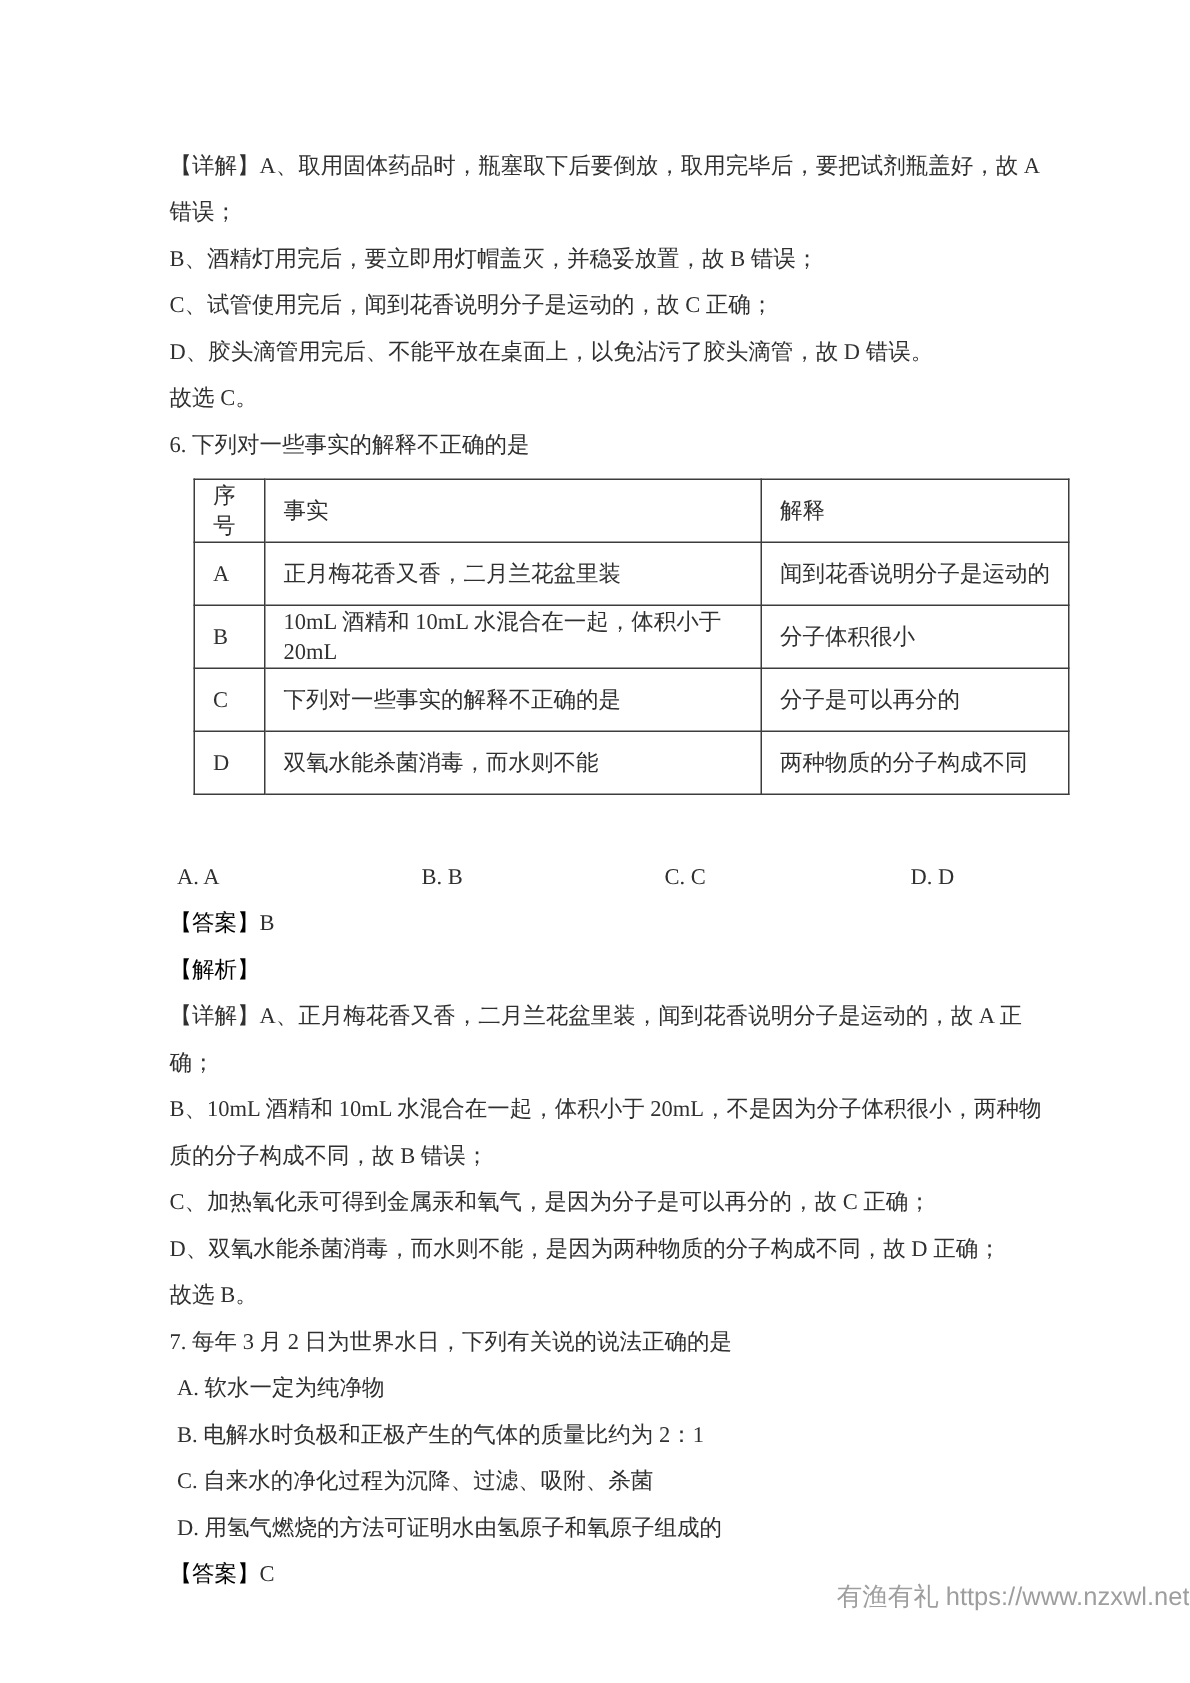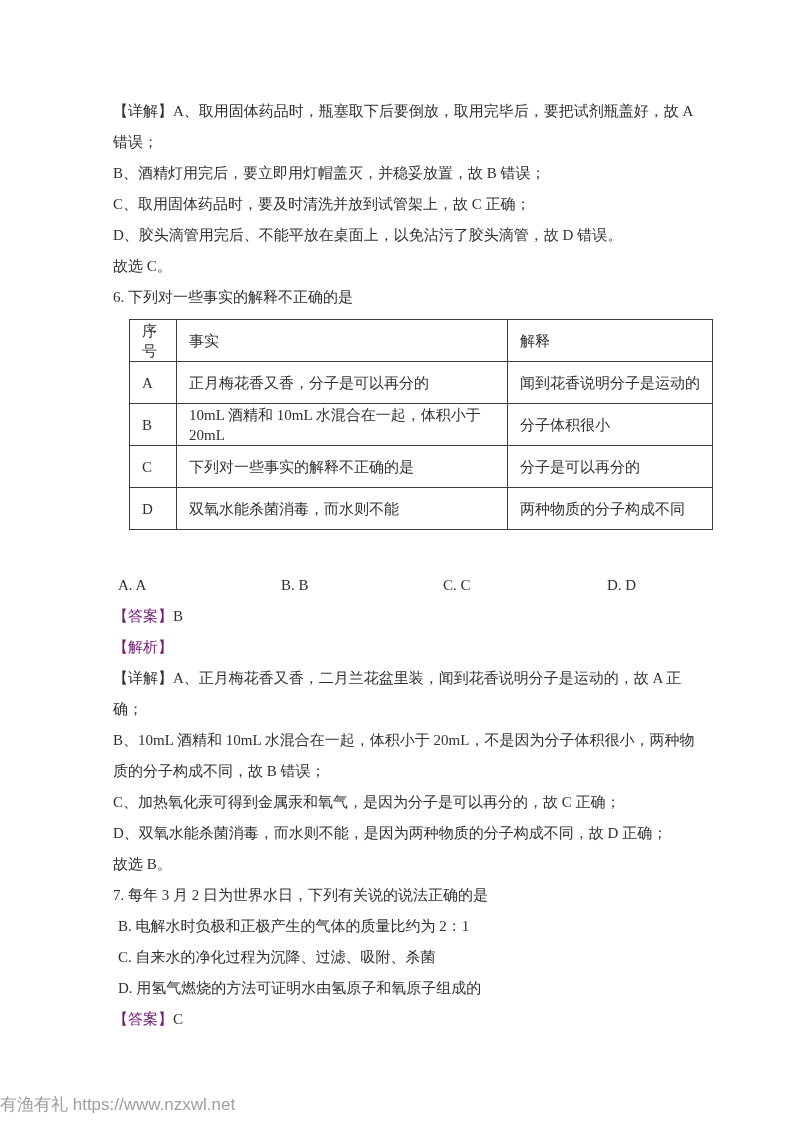--- a/index.html
+++ b/index.html
@@ -22,21 +22,21 @@
     left: 113px;
     top: 96px;
     width: 584px;
     font-size: 15px;
     line-height: 31px;
   }
   .content p {
     margin: 0;
   }
   .label-blue {
-    color: #701a75;
+    color: #000000;
     text-align: right;
   }
   .indent-5 {
     padding-left: 5px;
   }
   table.fact-table {
     border-collapse: collapse;
     margin: 6px 0 30px 16px;
     width: 583px;
     table-layout: fixed;
@@ -60,58 +60,58 @@
   }
   .opt-row span {
     display: inline-block;
   }
   .opt-row .o1 { width: 163px; }
   .opt-row .o2 { width: 162px; margin-top: 10px; }
   .opt-row .o3 { width: 164px; }
   .footer {
     position: absolute;
     left: 0;
-    top: 1092px;
+    top: 1052px;
     width: 100%;
-    text-align: left;
+    text-align: right;
     font-family: "Liberation Sans", "DejaVu Sans", sans-serif;
     font-size: 17px;
     line-height: 26px;
     color: #9e9e9e;
   }
 </style>
 </head>
 <body>
 
 <div class="page">
   <div class="content">
 
     <p><span class="detail-label">【详解】</span><span>A、取用固体药品时，瓶塞取下后要倒放，取用完毕后，要把试剂瓶盖好，故 A 错误；</span></p>
     <p>B、酒精灯用完后，要立即用灯帽盖灭，并稳妥放置，故 B 错误；</p>
-    <p>C、取用固体药品时，要及时清洗并放到试管架上，故 C 正确；</p>
+    <p>C、试管使用完后，闻到花香说明分子是运动的，故 C 正确；</p>
     <p>D、胶头滴管用完后、不能平放在桌面上，以免沾污了胶头滴管，故 D 错误。</p>
     <p>故选 C。</p>
 
     <p>6. 下列对一些事实的解释不正确的是</p>
 
     <table class="fact-table">
       <colgroup>
           <col class="c-no">
           <col class="c-fact">
           <col class="c-expl">
         </colgroup>
       <tbody>
           <tr>
         <th>序号</th>
         <th>事实</th>
         <th>解释</th>
       </tr>
       <tr>
         <td>A</td>
-        <td>正月梅花香又香，分子是可以再分的</td>
+        <td>正月梅花香又香，二月兰花盆里装</td>
         <td>闻到花香说明分子是运动的</td>
       </tr>
       <tr>
         <td>B</td>
         <td>10mL 酒精和 10mL 水混合在一起，体积小于 20mL</td>
         <td>分子体积很小</td>
       </tr>
       <tr>
         <td>C</td>
         <td>下列对一些事实的解释不正确的是</td>
@@ -132,20 +132,21 @@
     <p><span class="label-blue">【答案】</span><span>B</span></p>
     <p><span class="label-blue">【解析】</span></p>
 
     <p><span class="detail-label">【详解】</span><span>A、正月梅花香又香，二月兰花盆里装，闻到花香说明分子是运动的，故 A 正确；</span></p>
     <p>B、10mL 酒精和 10mL 水混合在一起，体积小于 20mL，不是因为分子体积很小，两种物质的分子构成不同，故 B 错误；</p>
     <p>C、加热氧化汞可得到金属汞和氧气，是因为分子是可以再分的，故 C 正确；</p>
     <p>D、双氧水能杀菌消毒，而水则不能，是因为两种物质的分子构成不同，故 D 正确；</p>
     <p>故选 B。</p>
 
     <p>7. 每年 3 月 2 日为世界水日，下列有关说的说法正确的是</p>
+    <p class="indent-5">A. 软水一定为纯净物</p>
     <p class="indent-5">B. 电解水时负极和正极产生的气体的质量比约为 2：1</p>
     <p class="indent-5">C. 自来水的净化过程为沉降、过滤、吸附、杀菌</p>
     <p class="indent-5">D. 用氢气燃烧的方法可证明水由氢原子和氧原子组成的</p>
     <p><span class="label-blue">【答案】</span><span>C</span></p>
 
   </div>
 
   <div class="footer">有渔有礼 https://www.nzxwl.net</div>
 </div>
 

